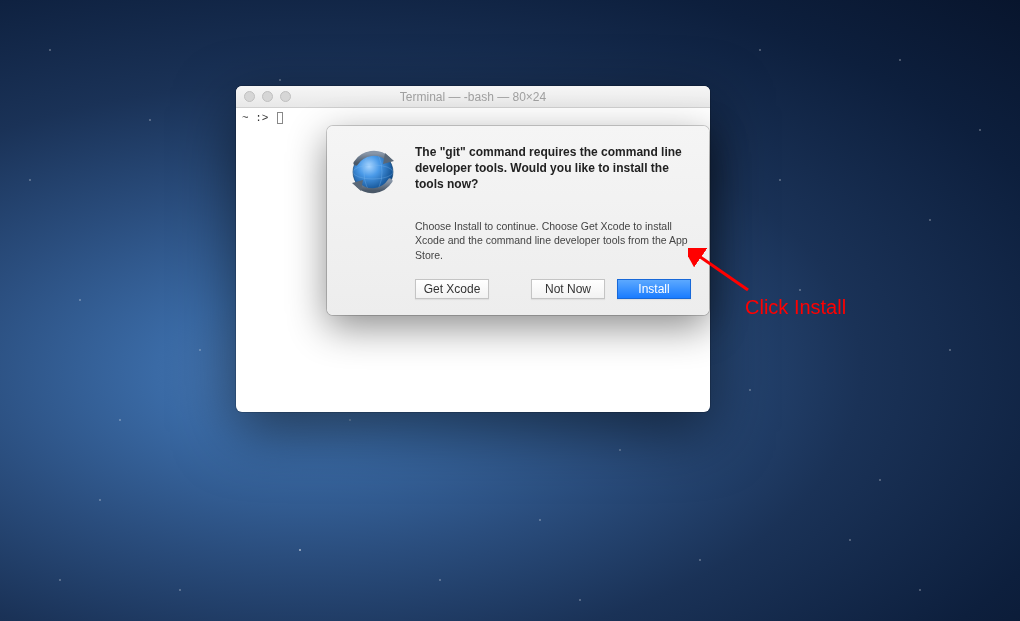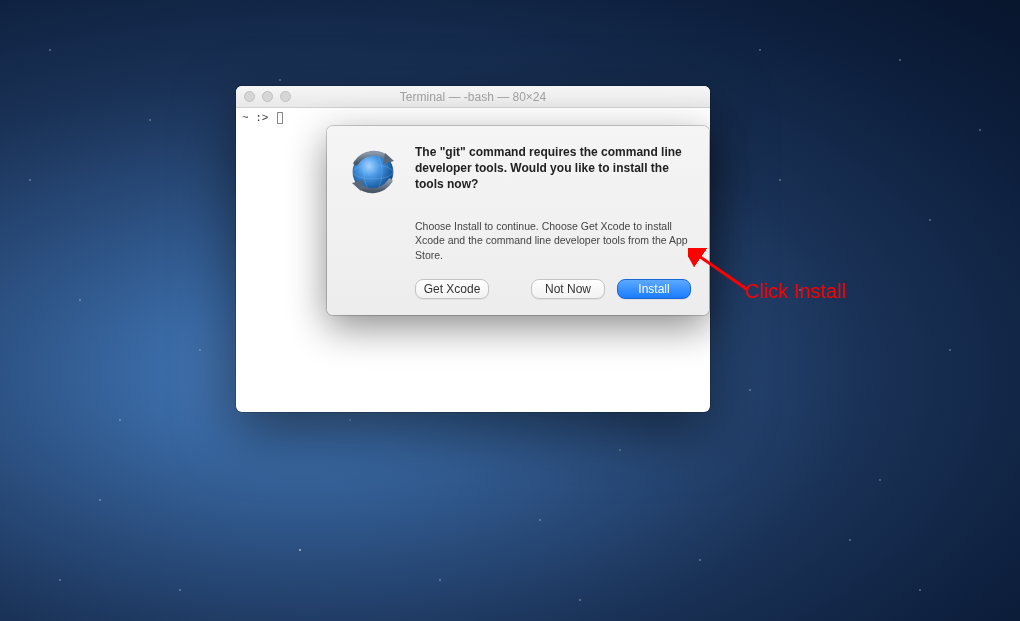--- a/index.html
+++ b/index.html
@@ -181,21 +181,21 @@
     
     .dialog-buttons .spacer {
       flex: 1;
     }
     
     .btn {
       font-size: 12px;
       padding: 2px 0;
       min-width: 74px;
       text-align: center;
-      border-radius: 8px;
+      border-radius: 0;
       background: linear-gradient(to bottom, #ffffff, #f2f2f2);
       border: 1px solid #c4c4c4;
       color: #333;
       cursor: pointer;
       box-shadow: 0 1px 1px rgba(0,0,0,0.06);
     }
     
     .btn-primary {
       background: linear-gradient(to bottom, #5ca9ff, #1a7cff);
       border: 1px solid #1768d8;
@@ -205,21 +205,21 @@
     
     
     .annotation {
       position: absolute;
       pointer-events: none;
     }
     
     .annotation-text {
       position: absolute;
       left: 745px;
-      top: 280px;
+      top: 296px;
       color: #ff0000;
       font-size: 20px;
       font-family: Arial, sans-serif;
       white-space: nowrap;
     }
     
     .annotation-arrow {
       position: absolute;
       left: 688px;
       top: 248px;

